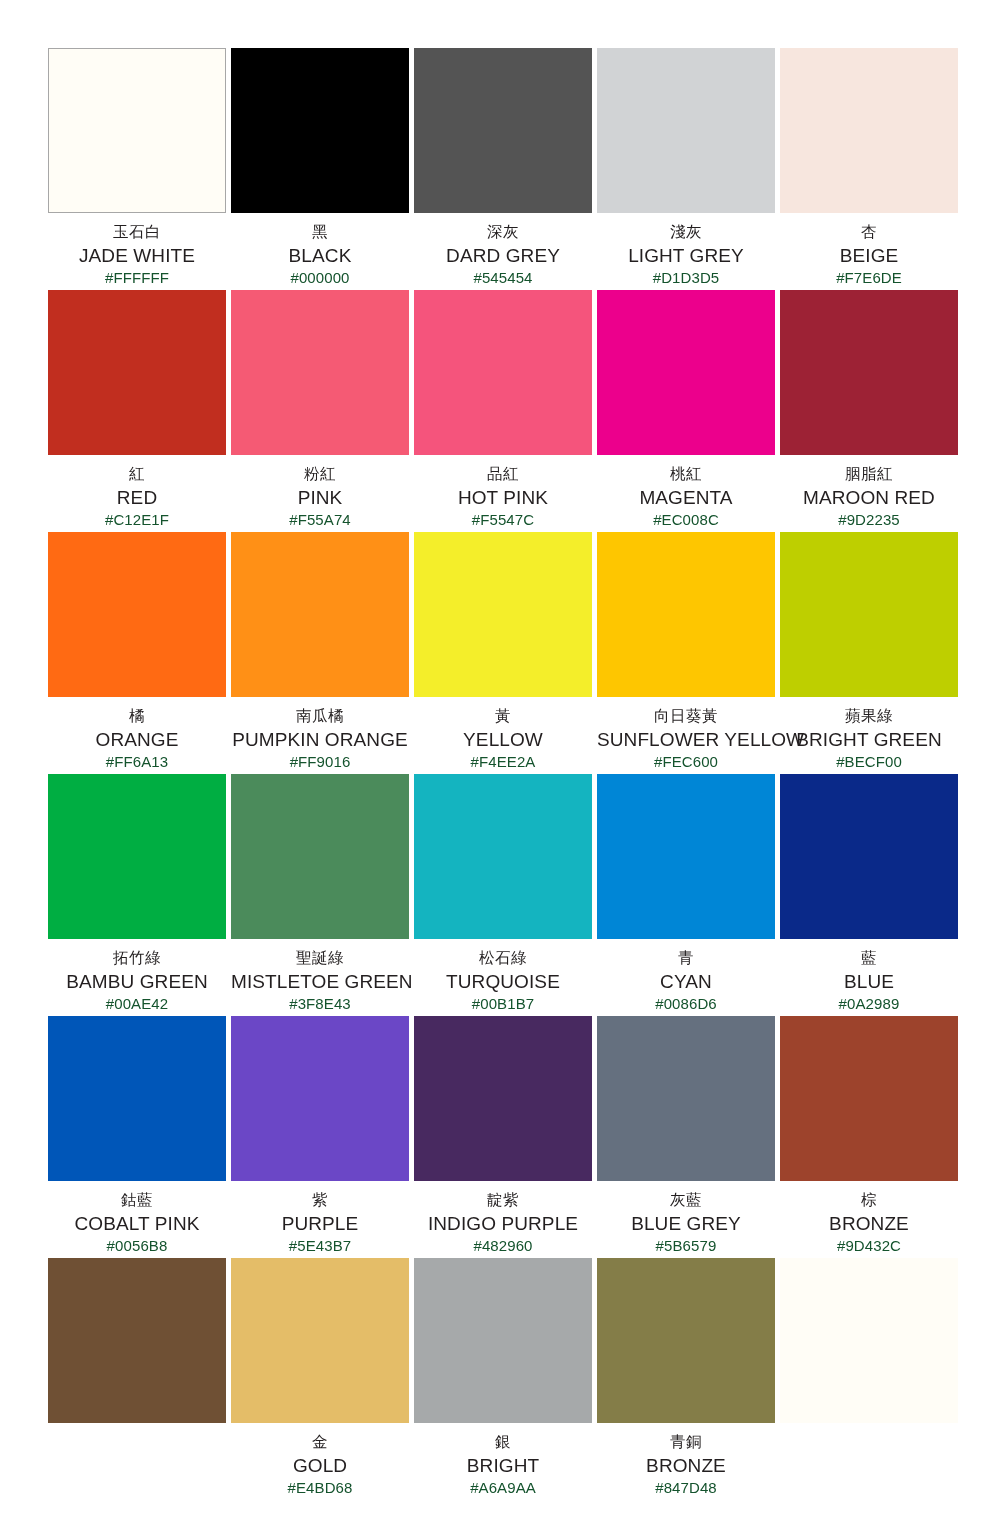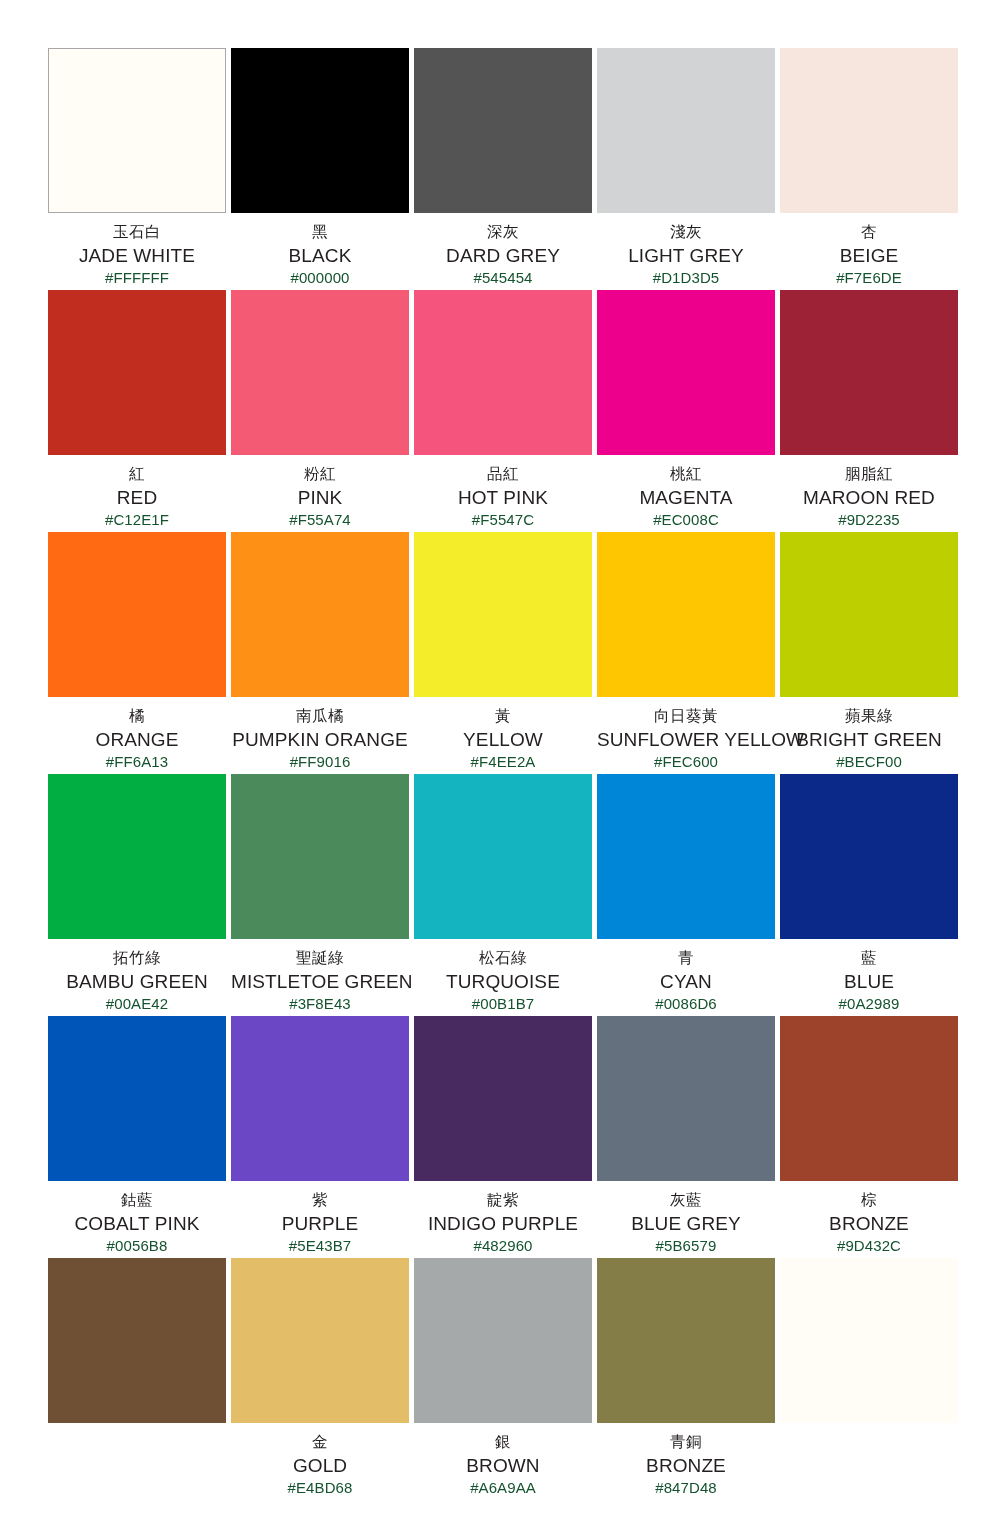--- a/index.html
+++ b/index.html
@@ -278,21 +278,21 @@
       <div class="swatch-labels">
         <div class="label-cn">金</div>
         <div class="label-en">GOLD</div>
         <div class="label-hex">#E4BD68</div>
       </div>
     </div>
     <div class="swatch-cell">
       <div class="swatch-chip" style="background-color: rgb(166, 169, 170);"></div>
       <div class="swatch-labels">
         <div class="label-cn">銀</div>
-        <div class="label-en">BROWN</div>
+        <div class="label-en">BRIGHT</div>
         <div class="label-hex">#A6A9AA</div>
       </div>
     </div>
     <div class="swatch-cell">
       <div class="swatch-chip" style="background-color: rgb(132, 125, 72);"></div>
       <div class="swatch-labels">
         <div class="label-cn">青銅</div>
         <div class="label-en">BRONZE</div>
         <div class="label-hex">#847D48</div>
       </div>

